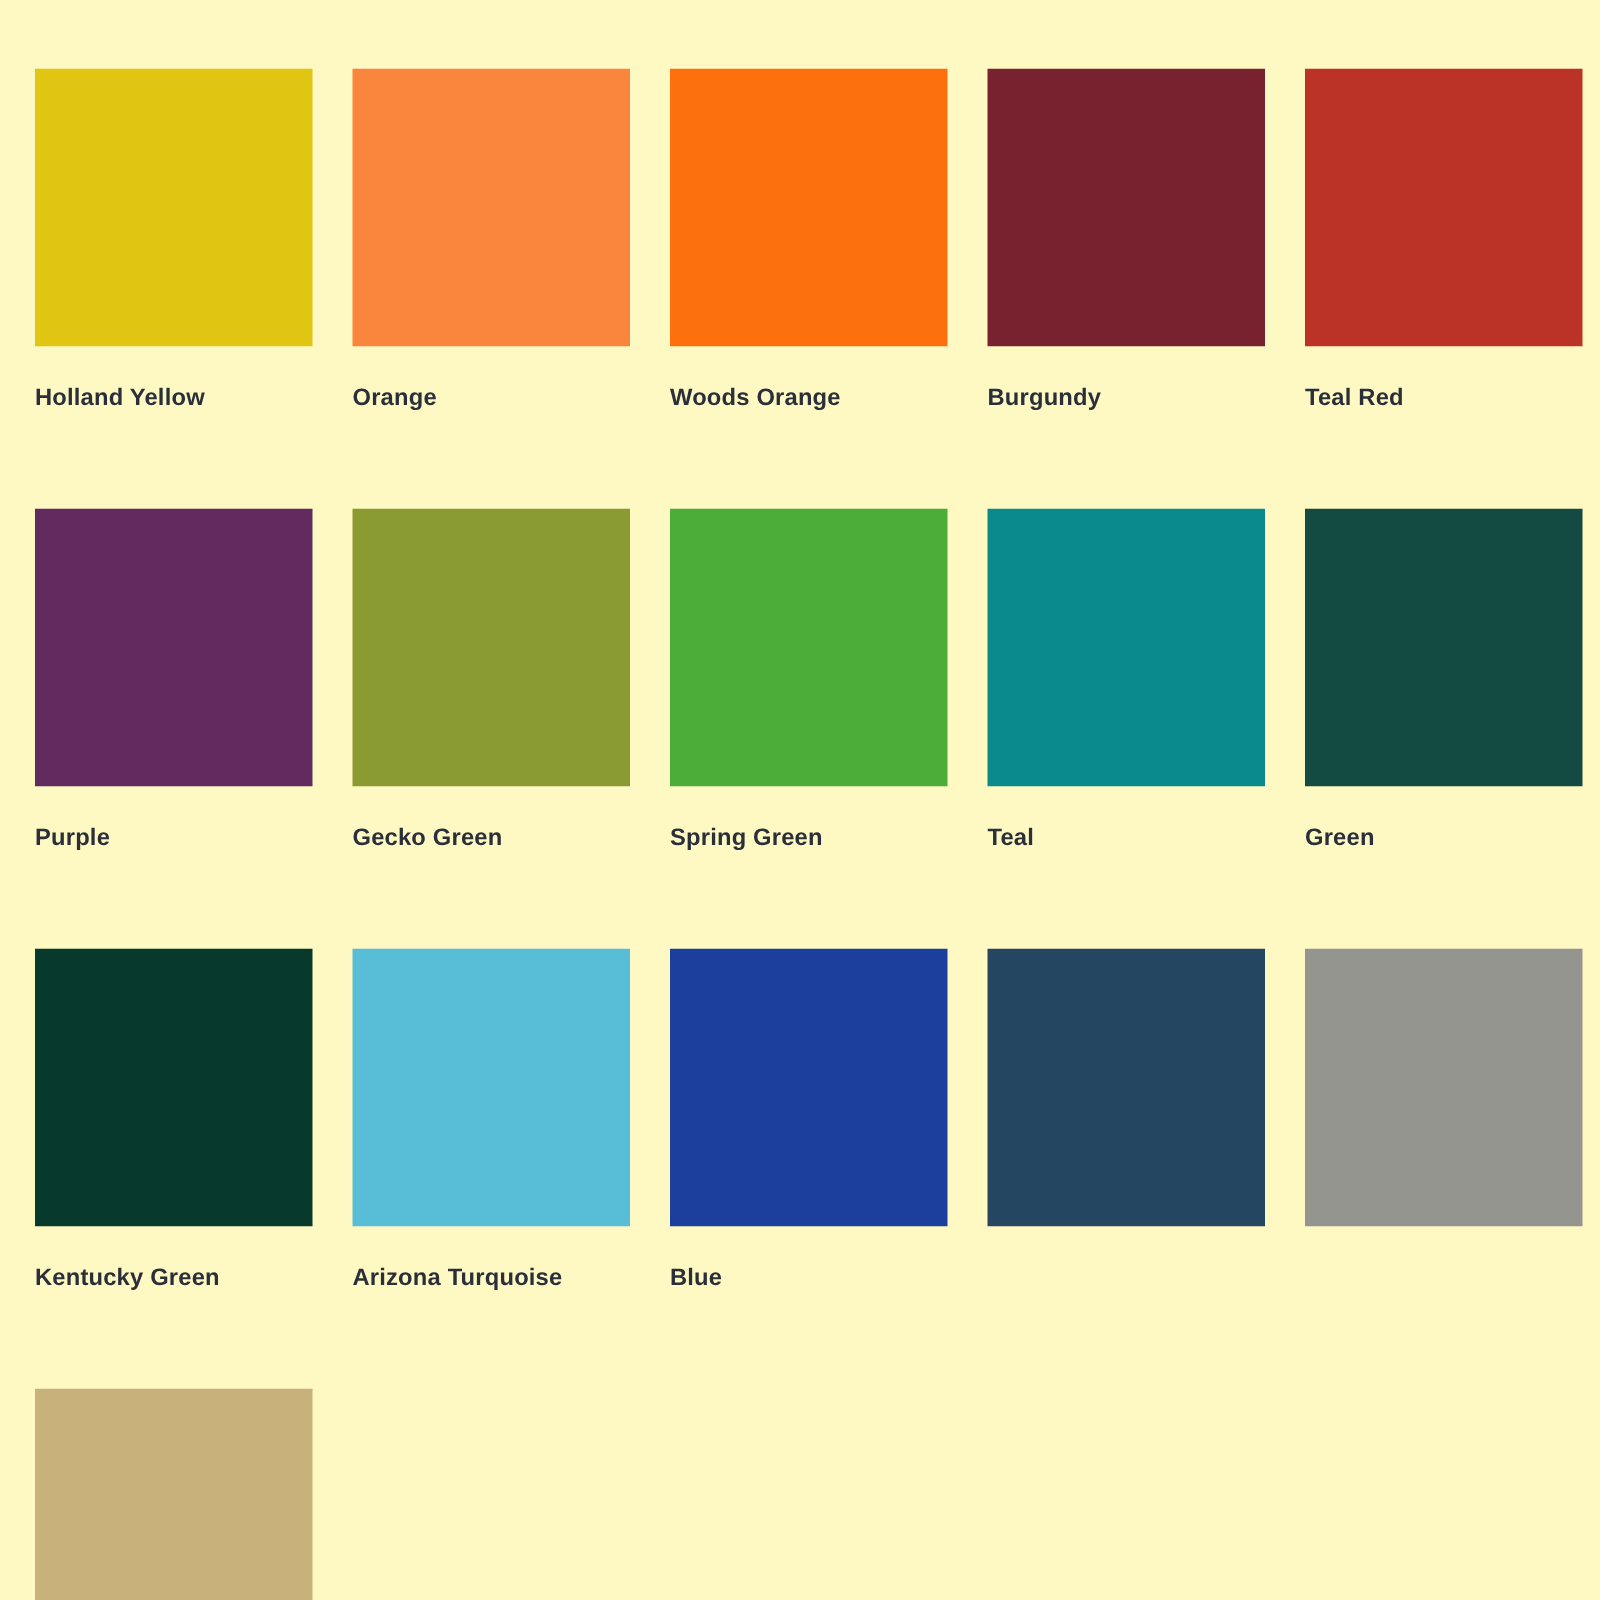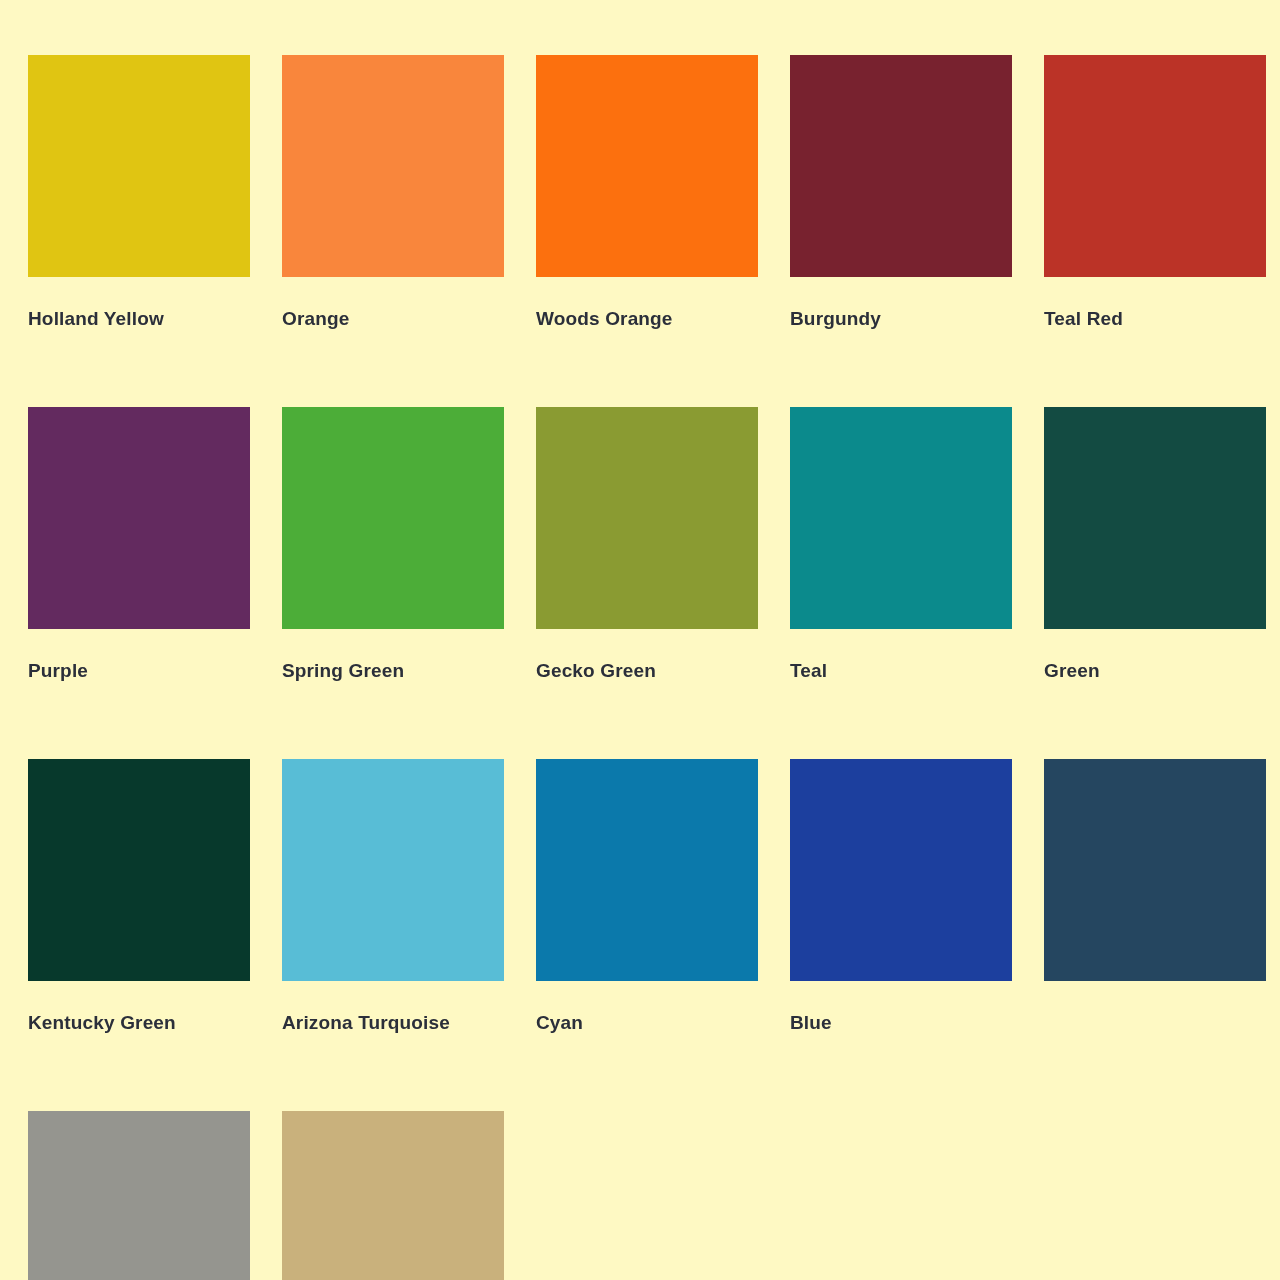--- a/index.html
+++ b/index.html
@@ -78,48 +78,44 @@
       </div>
       <div class="swatch-cell">
         <span class="swatch-chip" style="background-color: rgb(187, 51, 39);"></span>
         <span class="swatch-label">Teal Red</span>
       </div>
       <div class="swatch-cell">
         <span class="swatch-chip" style="background-color: rgb(99, 42, 95);"></span>
         <span class="swatch-label">Purple</span>
       </div>
       <div class="swatch-cell">
+        <span class="swatch-chip" style="background-color: rgb(138, 155, 50);"></span>
+        <span class="swatch-label">Gecko Green</span>
+      </div>
+      <div class="swatch-cell">
         <span class="swatch-chip" style="background-color: rgb(76, 173, 56);"></span>
         <span class="swatch-label">Spring Green</span>
-      </div>
-      <div class="swatch-cell">
-        <span class="swatch-chip" style="background-color: rgb(138, 155, 50);"></span>
-        <span class="swatch-label">Gecko Green</span>
       </div>
       <div class="swatch-cell">
         <span class="swatch-chip" style="background-color: rgb(11, 138, 140);"></span>
         <span class="swatch-label">Teal</span>
       </div>
       <div class="swatch-cell">
         <span class="swatch-chip" style="background-color: rgb(19, 75, 66);"></span>
         <span class="swatch-label">Green</span>
       </div>
       <div class="swatch-cell">
         <span class="swatch-chip" style="background-color: rgb(7, 57, 44);"></span>
         <span class="swatch-label">Kentucky Green</span>
       </div>
       <div class="swatch-cell">
         <span class="swatch-chip" style="background-color: rgb(88, 189, 214);"></span>
         <span class="swatch-label">Arizona Turquoise</span>
       </div>
       <div class="swatch-cell">
-        <span class="swatch-chip" style="background-color: rgb(11, 121, 171);"></span>
-        <span class="swatch-label">Cyan</span>
-      </div>
-      <div class="swatch-cell">
         <span class="swatch-chip" style="background-color: rgb(28, 63, 158);"></span>
         <span class="swatch-label">Blue</span>
       </div>
       <div class="swatch-cell">
         <span class="swatch-chip" style="background-color: rgb(37, 70, 96);"></span>
       </div>
       <div class="swatch-cell">
         <span class="swatch-chip" style="background-color: rgb(149, 149, 143);"></span>
       </div>
       <div class="swatch-cell">

